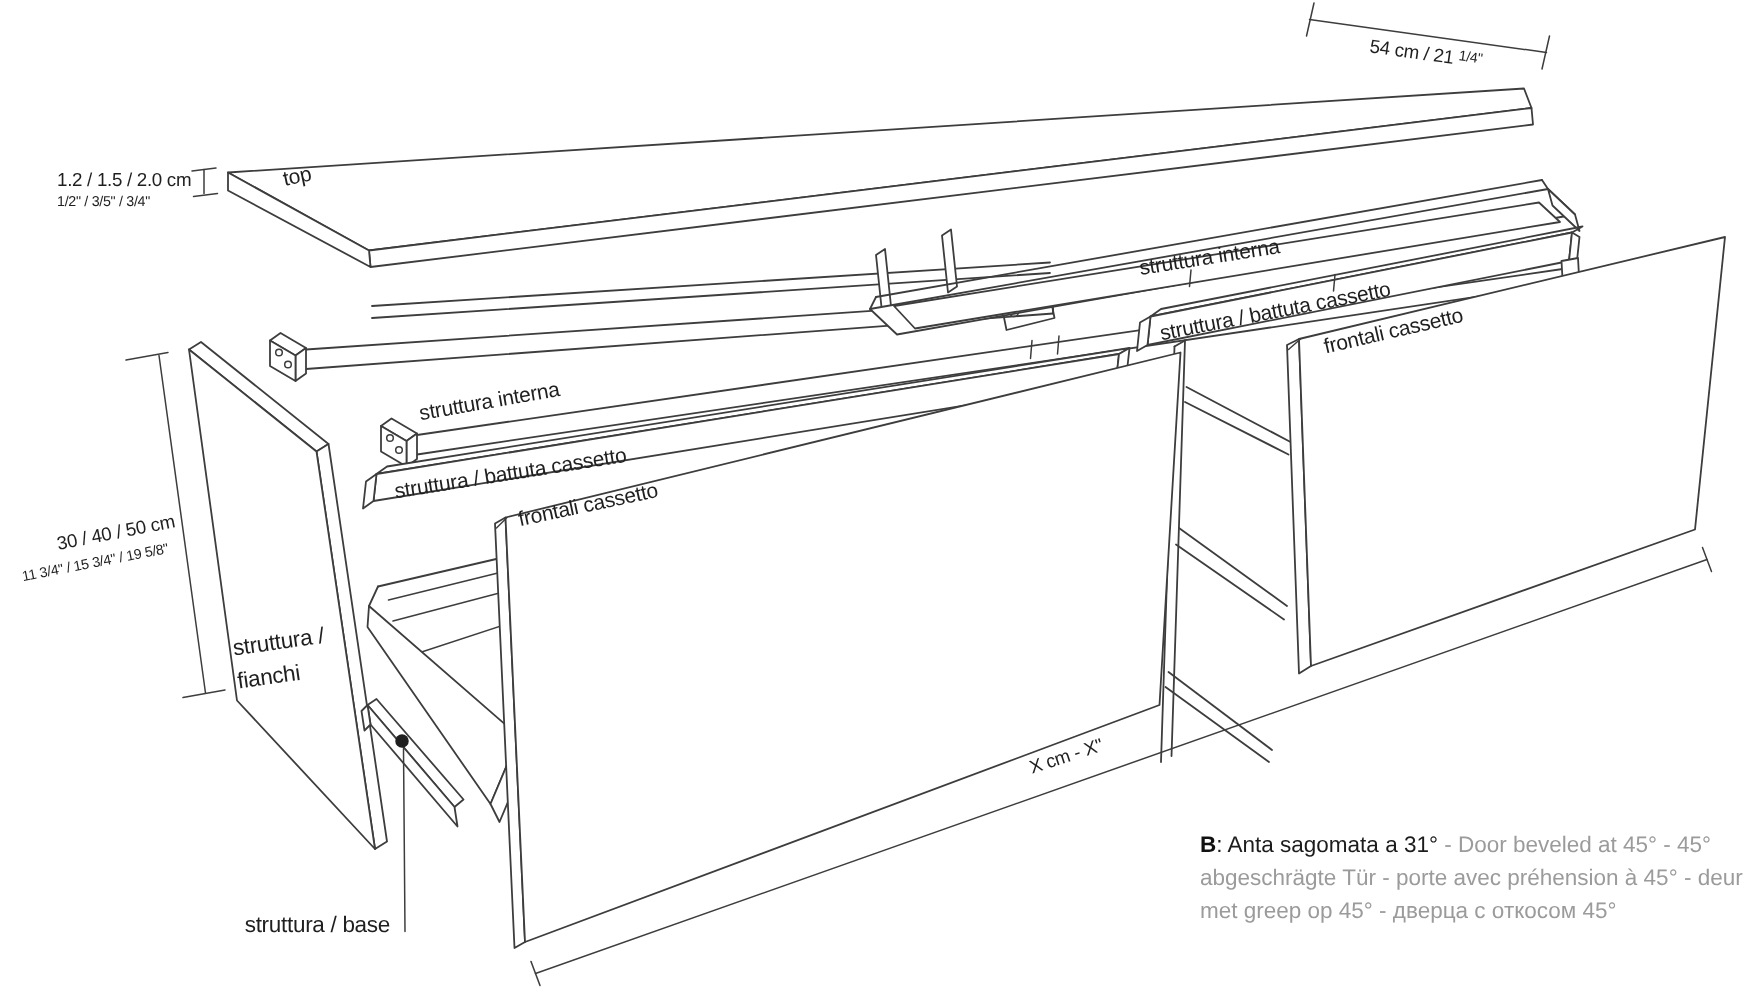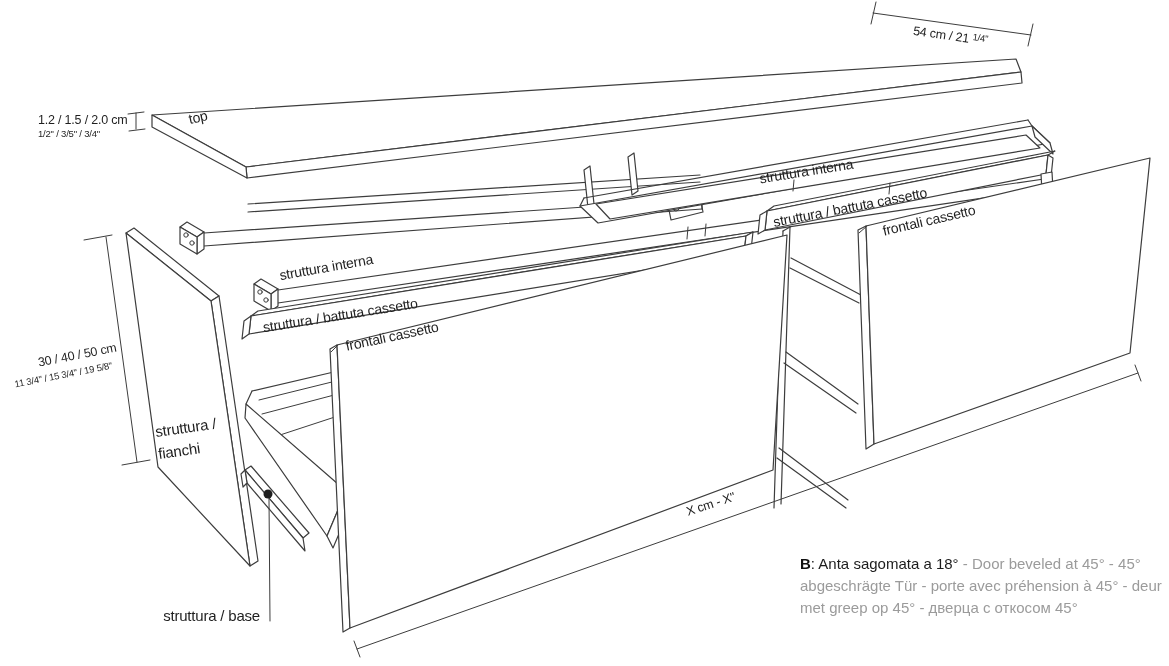--- a/index.html
+++ b/index.html
@@ -176,14 +176,14 @@
     <text class="lbl" x="807" y="176" text-anchor="middle" transform="rotate(-9 807 176)">struttura interna</text>
     <text class="lbl" x="851" y="212" text-anchor="middle" transform="rotate(-11 851 212)">struttura / battuta cassetto</text>
     <text class="lbl" x="930" y="225" text-anchor="middle" transform="rotate(-13 930 225)">frontali cassetto</text>
     <text class="lbl2" x="156" y="437" transform="rotate(-8 156 437)">struttura /</text>
     <text class="lbl2" x="159" y="459" transform="rotate(-8 159 459)">fianchi</text>
     <line class="thin" x1="794" y1="180" x2="793" y2="191"></line>
     <line class="thin" x1="890" y1="183" x2="889" y2="194"></line>
   </g>
 </svg>
 
-  <p class="caption"><span class="b">B</span><span class="it">: </span><span class="it">Anta sagomata a 18°</span><span> - Door beveled at 45° - 45° abgeschrägte Tür - porte avec préhension à 45° - deur met greep op 45° - дверца с откосом 45°</span></p>
+  <p class="caption"><span class="b">B</span><span class="it">: </span><span class="it">Anta sagomata a 31°</span><span> - Door beveled at 45° - 45° abgeschrägte Tür - porte avec préhension à 45° - deur met greep op 45° - дверца с откосом 45°</span></p>
 </div>
 
 </body></html>

